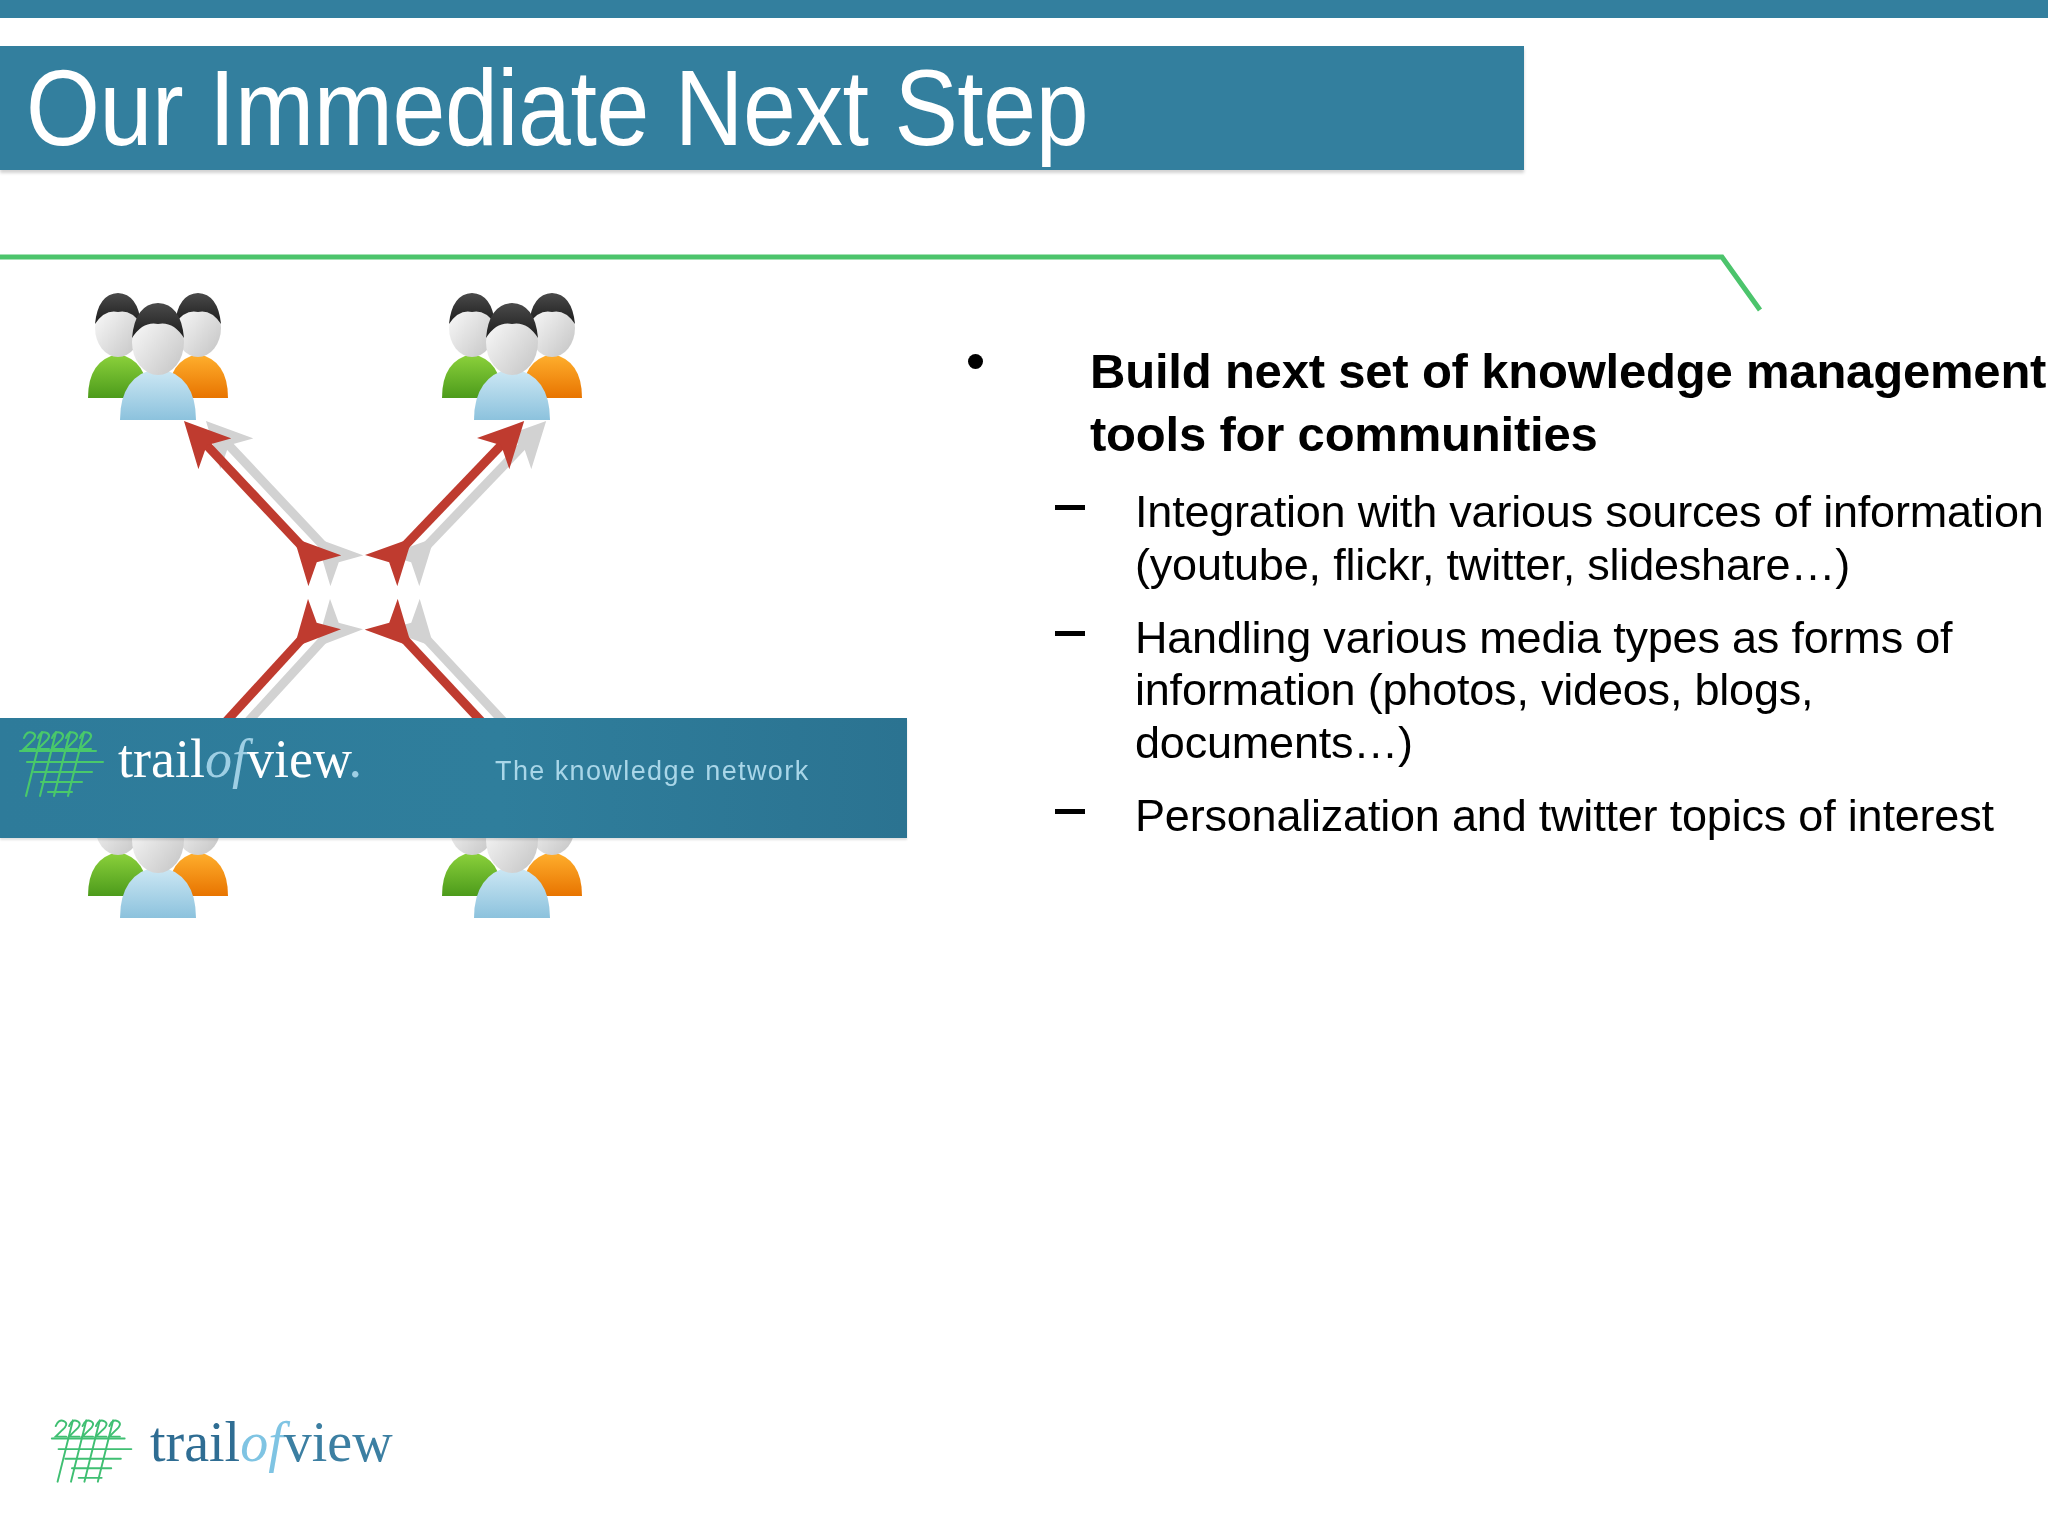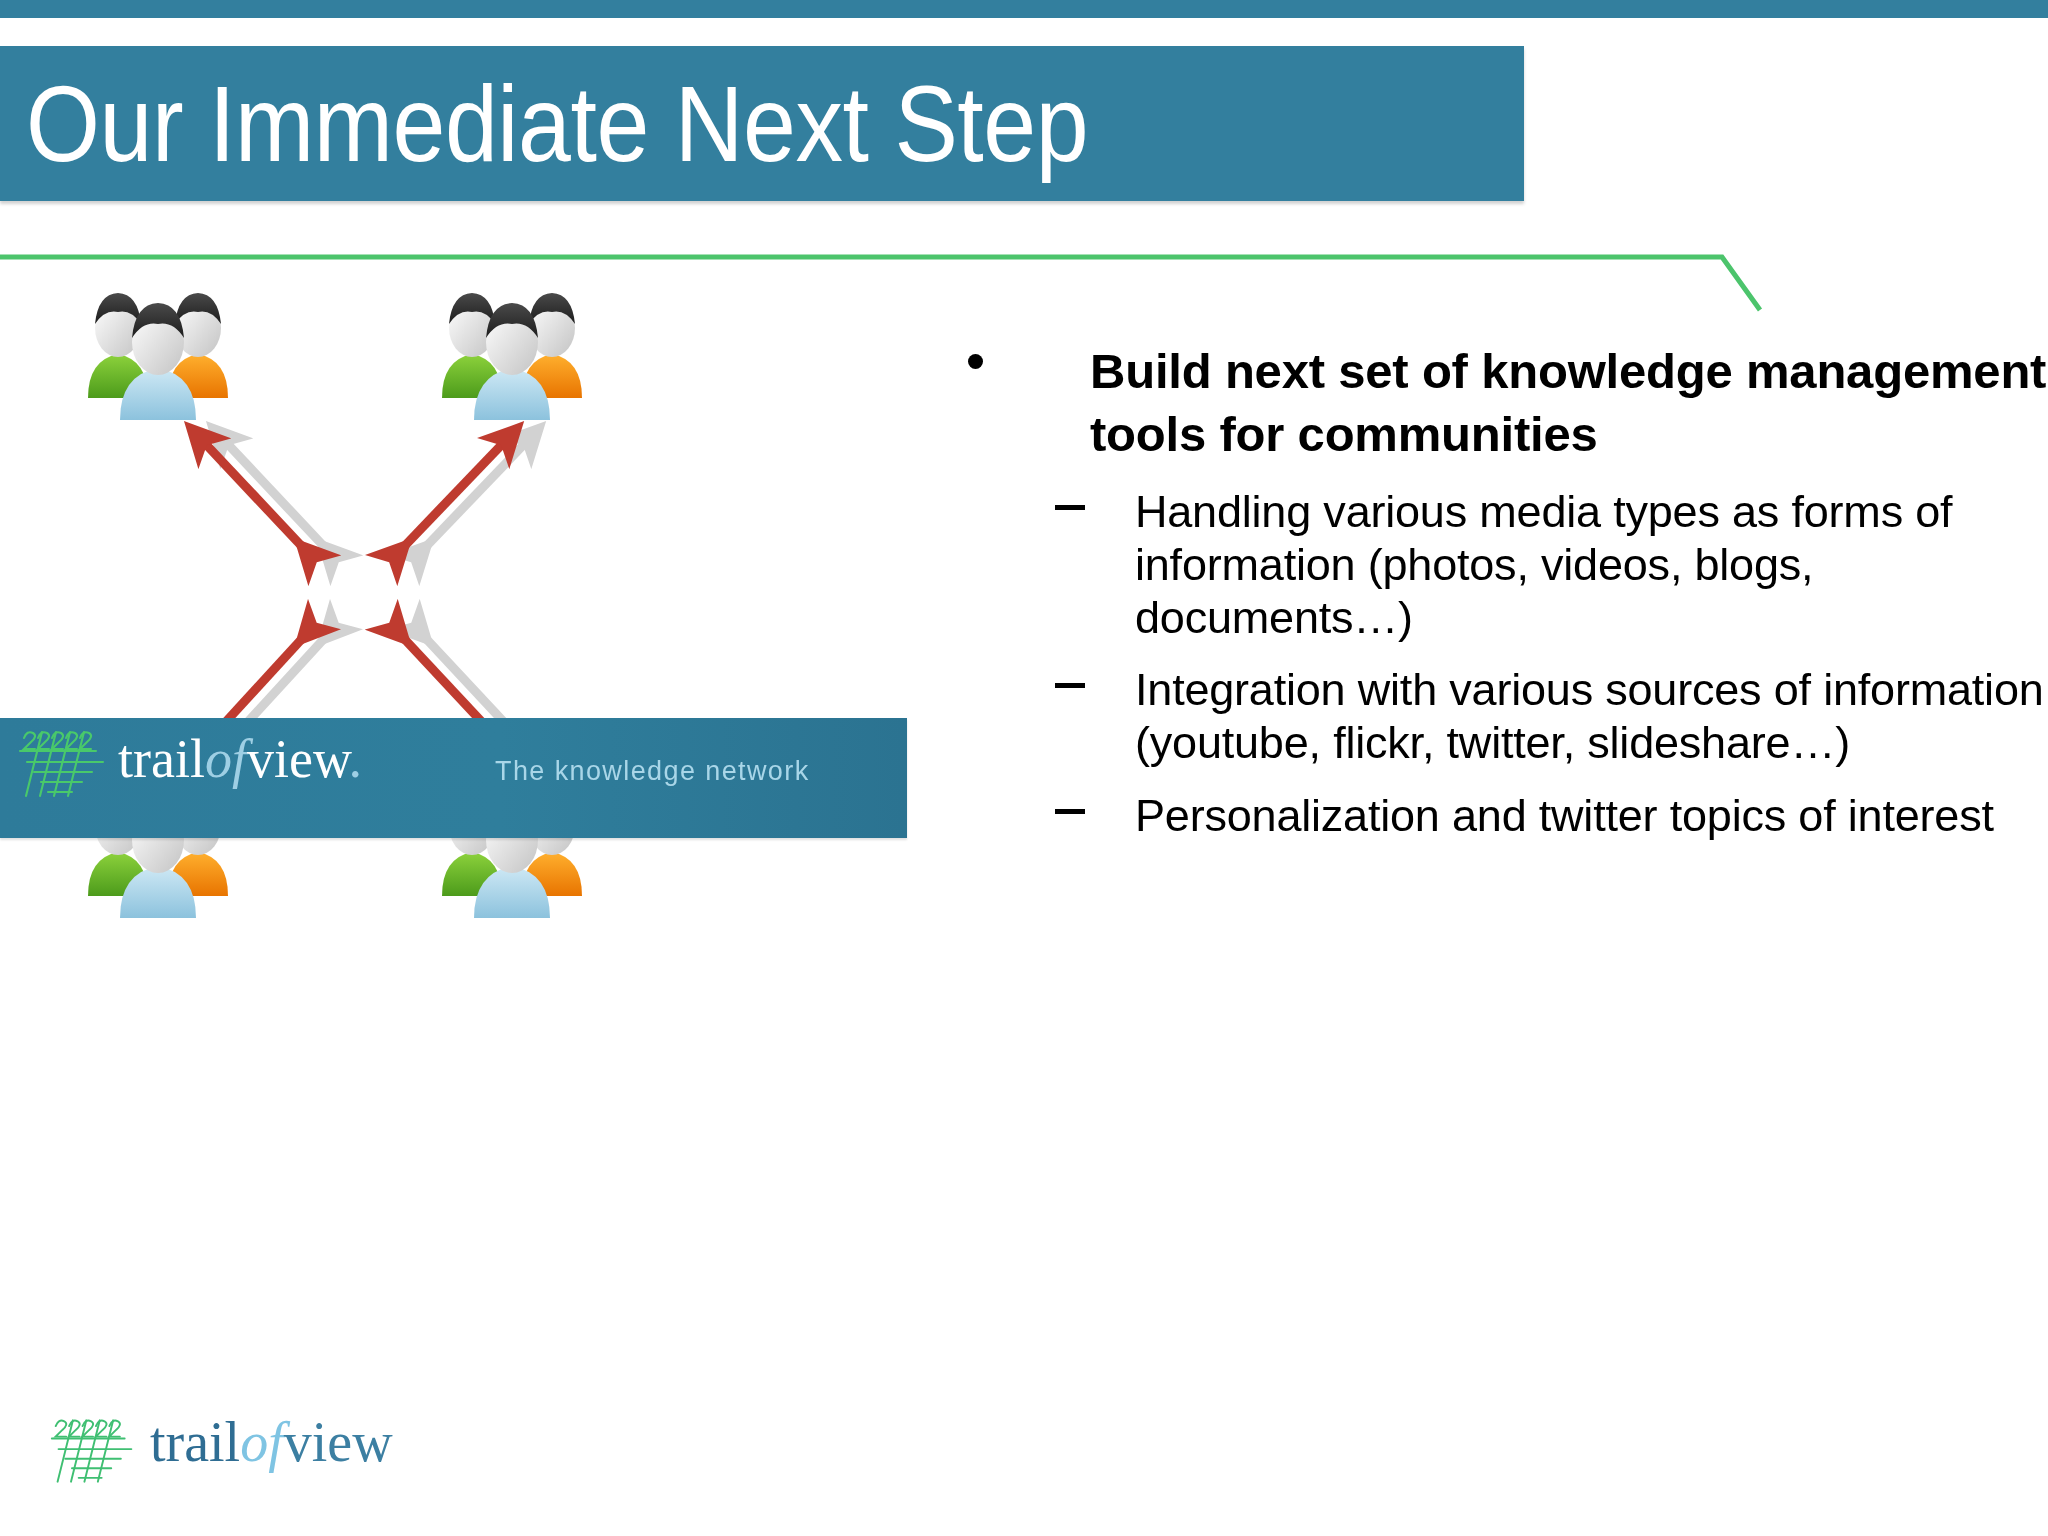--- a/index.html
+++ b/index.html
@@ -21,21 +21,21 @@
     position: absolute;
     left: 0; top: 0;
     width: 2048px; height: 18px;
     background: #337f9e;
   }
 
   
   .title-bar {
     position: absolute;
     left: 0; top: 46px;
-    width: 1524px; height: 155px;
+    width: 1524px; height: 124px;
     background: #337f9e;
     box-shadow: 0 3px 3px rgba(0,0,0,0.18);
   }
   .title-text {
     position: absolute;
     left: 26px;
     top: 50%;
     transform: translateY(-50%);
     color: #ffffff;
     font-size: 108px;
@@ -363,26 +363,26 @@
 
 <div class="content">
 
   <div class="bullet-row lvl1">
     <span class="dot"></span>
     <span class="txt">Build next set of knowledge management tools for communities</span>
   </div>
 
   <div class="bullet-row lvl2">
     <span class="dash"></span>
-    <span class="txt">Handling various media types as forms of information (photos, videos, blogs, documents…)</span>
+    <span class="txt">Integration with various sources of information (youtube, flickr, twitter, slideshare…)</span>
   </div>
 
   <div class="bullet-row lvl2">
     <span class="dash"></span>
-    <span class="txt">Integration with various sources of information (youtube, flickr, twitter, slideshare…)</span>
+    <span class="txt">Handling various media types as forms of information (photos, videos, blogs, documents…)</span>
   </div>
 
   <div class="bullet-row lvl2">
     <span class="dash"></span>
   </div>
 
   <div class="bullet-row lvl2">
     <span class="dash"></span>
     <span class="txt">Personalization and twitter topics of interest</span>
   </div>

